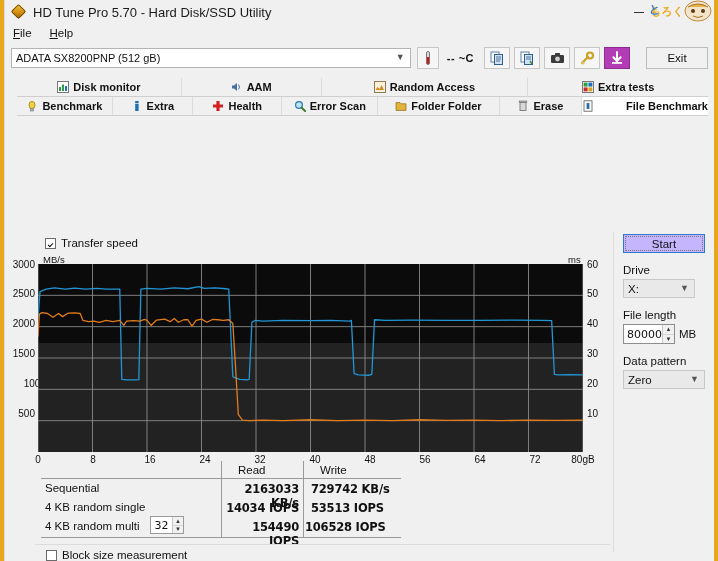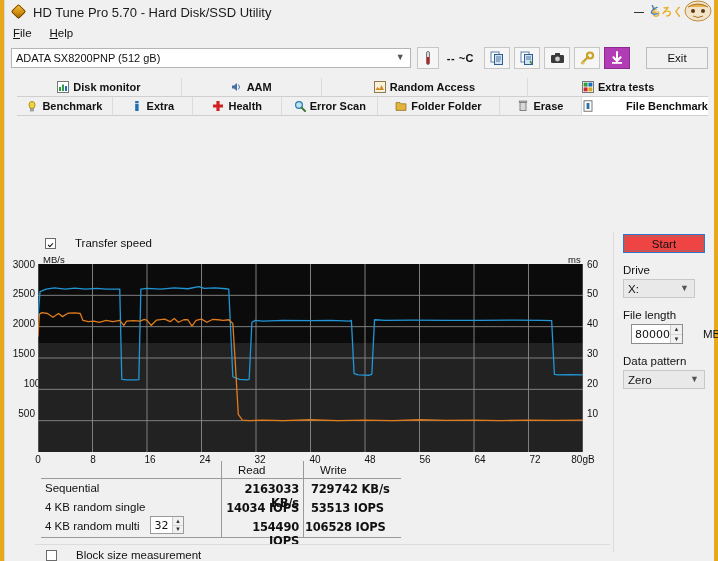--- a/index.html
+++ b/index.html
@@ -96,21 +96,21 @@
   }
   .tab-row.top .tab { border-bottom:1px solid #cfcfcf; }
   .tab.active { background:#ffffff; border-bottom:1px solid #fff; z-index:2;gap:32px; }
   .tab-row.bottom { border-bottom:1px solid #cfcfcf; }
   .tab-ico { width:12px; height:12px; flex:none; position:relative; }
   
   .content {
     position:relative; background:#f0f0f0; height:438px; margin:0; padding:0;
   }
   
-  .chk-row { display:flex; align-items:center; gap:19px; position:absolute; }
+  .chk-row { display:flex; align-items:center; gap:5px; position:absolute; }
   .chk {
     width:11px; height:11px; border:1px solid #6b6b6b; background:#fff;
     position:relative; flex:none;
   }
   .chk.on:after {
     content:""; position:absolute; left:2px; top:4px; width:4px; height:2px;
     border-left:1.6px solid #111; border-bottom:1.6px solid #111;
     transform:rotate(-45deg);
   }
   .chk-label { font-size:11.5px; }
@@ -134,36 +134,36 @@
   .spin .v { flex:1; text-align:center; font-size:11px; font-family:"DejaVu Sans", sans-serif;}
   .spin .btns { width:11px; height:100%; display:flex; flex-direction:column; border-left:1px solid #c8c8c8; }
   .spin .btns div {
     flex:1; background:#f1f1f1; display:flex; align-items:center; justify-content:center;
     font-size:6px; color:#333; line-height:1;
   }
   .spin .btns div:first-child { border-bottom:1px solid #d6d6d6; }
   
   .rpanel { position:absolute; left:618px; top:118px; width:88px; }
   .start-btn {
-    width:82px; height:19px; background:#ef4444; border:1px solid #2b7ad1;
+    width:82px; height:19px; background:#c4b5fd; border:1px solid #2b7ad1;
     display:flex; align-items:center; justify-content:center;
     font-size:11.5px; position:relative;
   }
   .start-btn:before {
     content:""; position:absolute; left:1px; top:1px; right:1px; bottom:1px;
     border:1px dotted #7a7a7a;
   }
   .ctl-label { font-size:11.5px; margin-top:11px; margin-bottom:3px; }
   .combo {
     width:72px; height:19px; background:#e9e9e9; border:1px solid #c8c8c8;
     display:flex; align-items:center; padding:0 4px; font-size:11.5px;
     position:relative;
   }
   .combo .chev { position:absolute; right:5px; top:50%; transform:translateY(-60%); font-size:9px; color:#555; }
-  .numrow { display:flex; align-items:center; gap:20px;margin-left:8px; }
+  .numrow { display:flex; align-items:center; gap:4px; }
   .numbox {
     width:52px; height:20px; background:#fff; border:1px solid #8d8d8d;
     display:flex; align-items:center;
   }
   .numbox .v { flex:1; padding-left:3px; font-size:11px; font-family:"DejaVu Sans", sans-serif; }
   .numbox .btns { width:13px; height:100%; display:flex; flex-direction:column; }
   .numbox .btns div {
     flex:1; background:#f1f1f1; border-left:1px solid #c8c8c8;
     display:flex; align-items:center; justify-content:center; font-size:6px; color:#333; line-height:1;
   }

